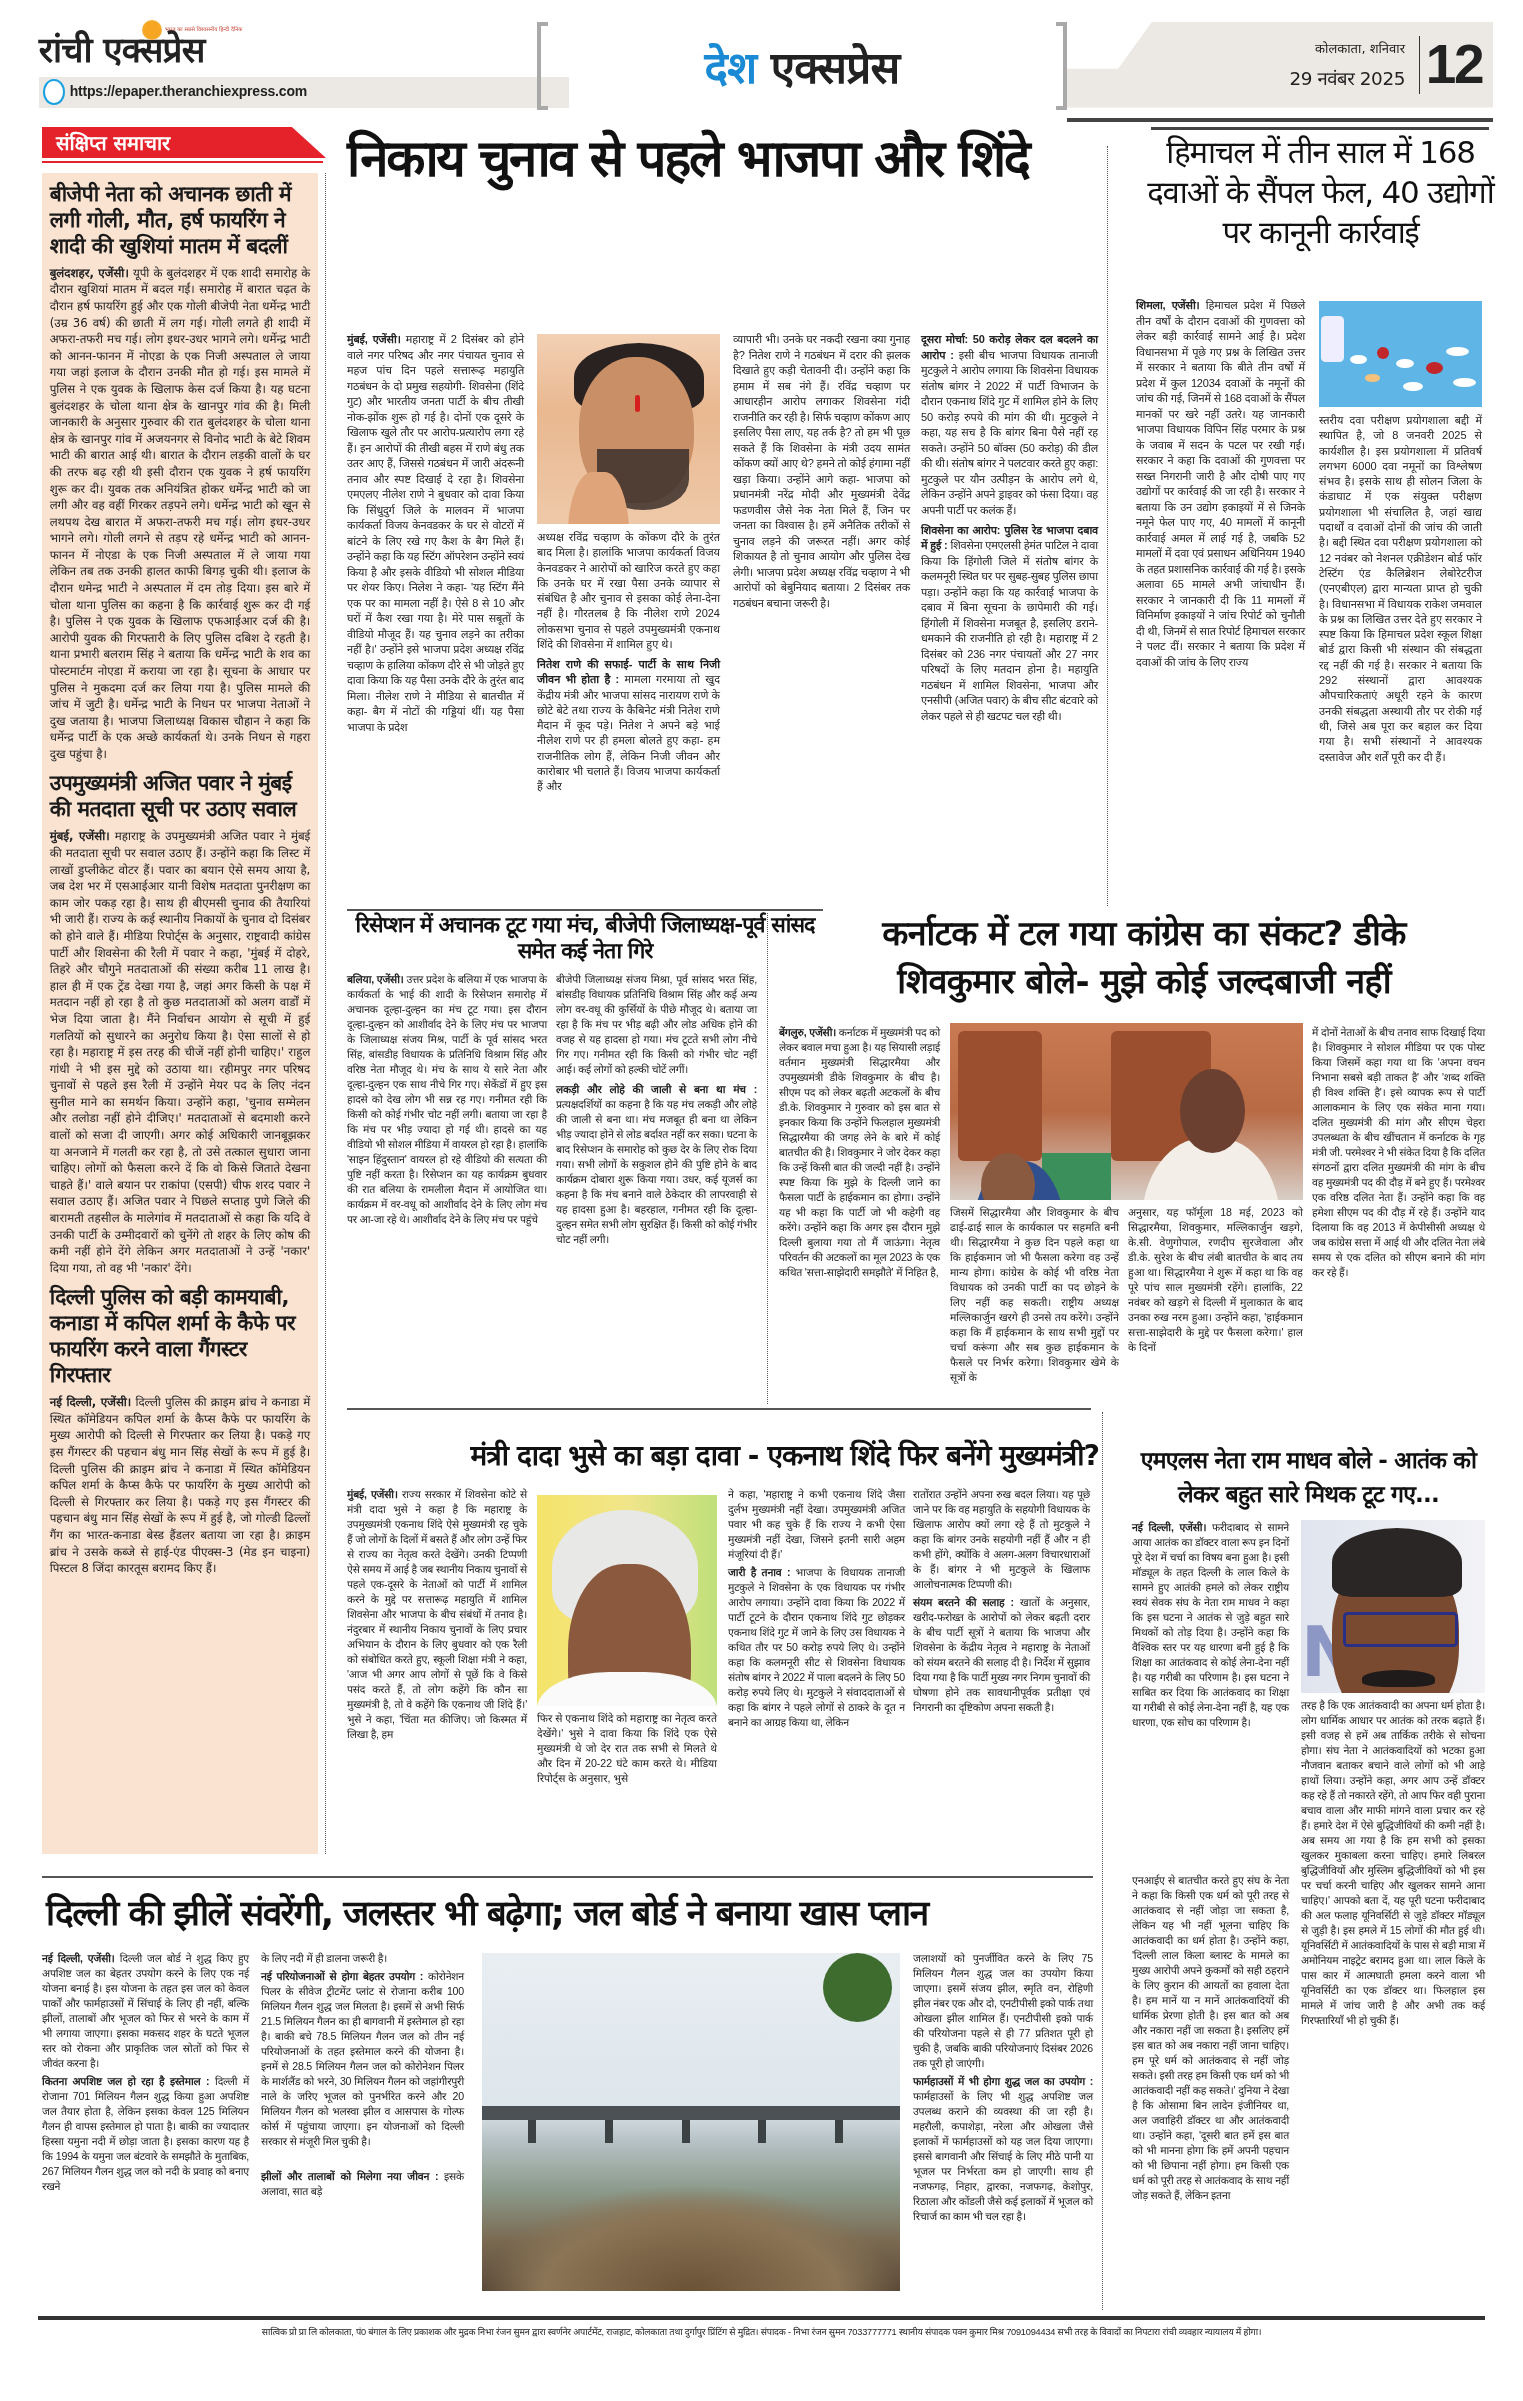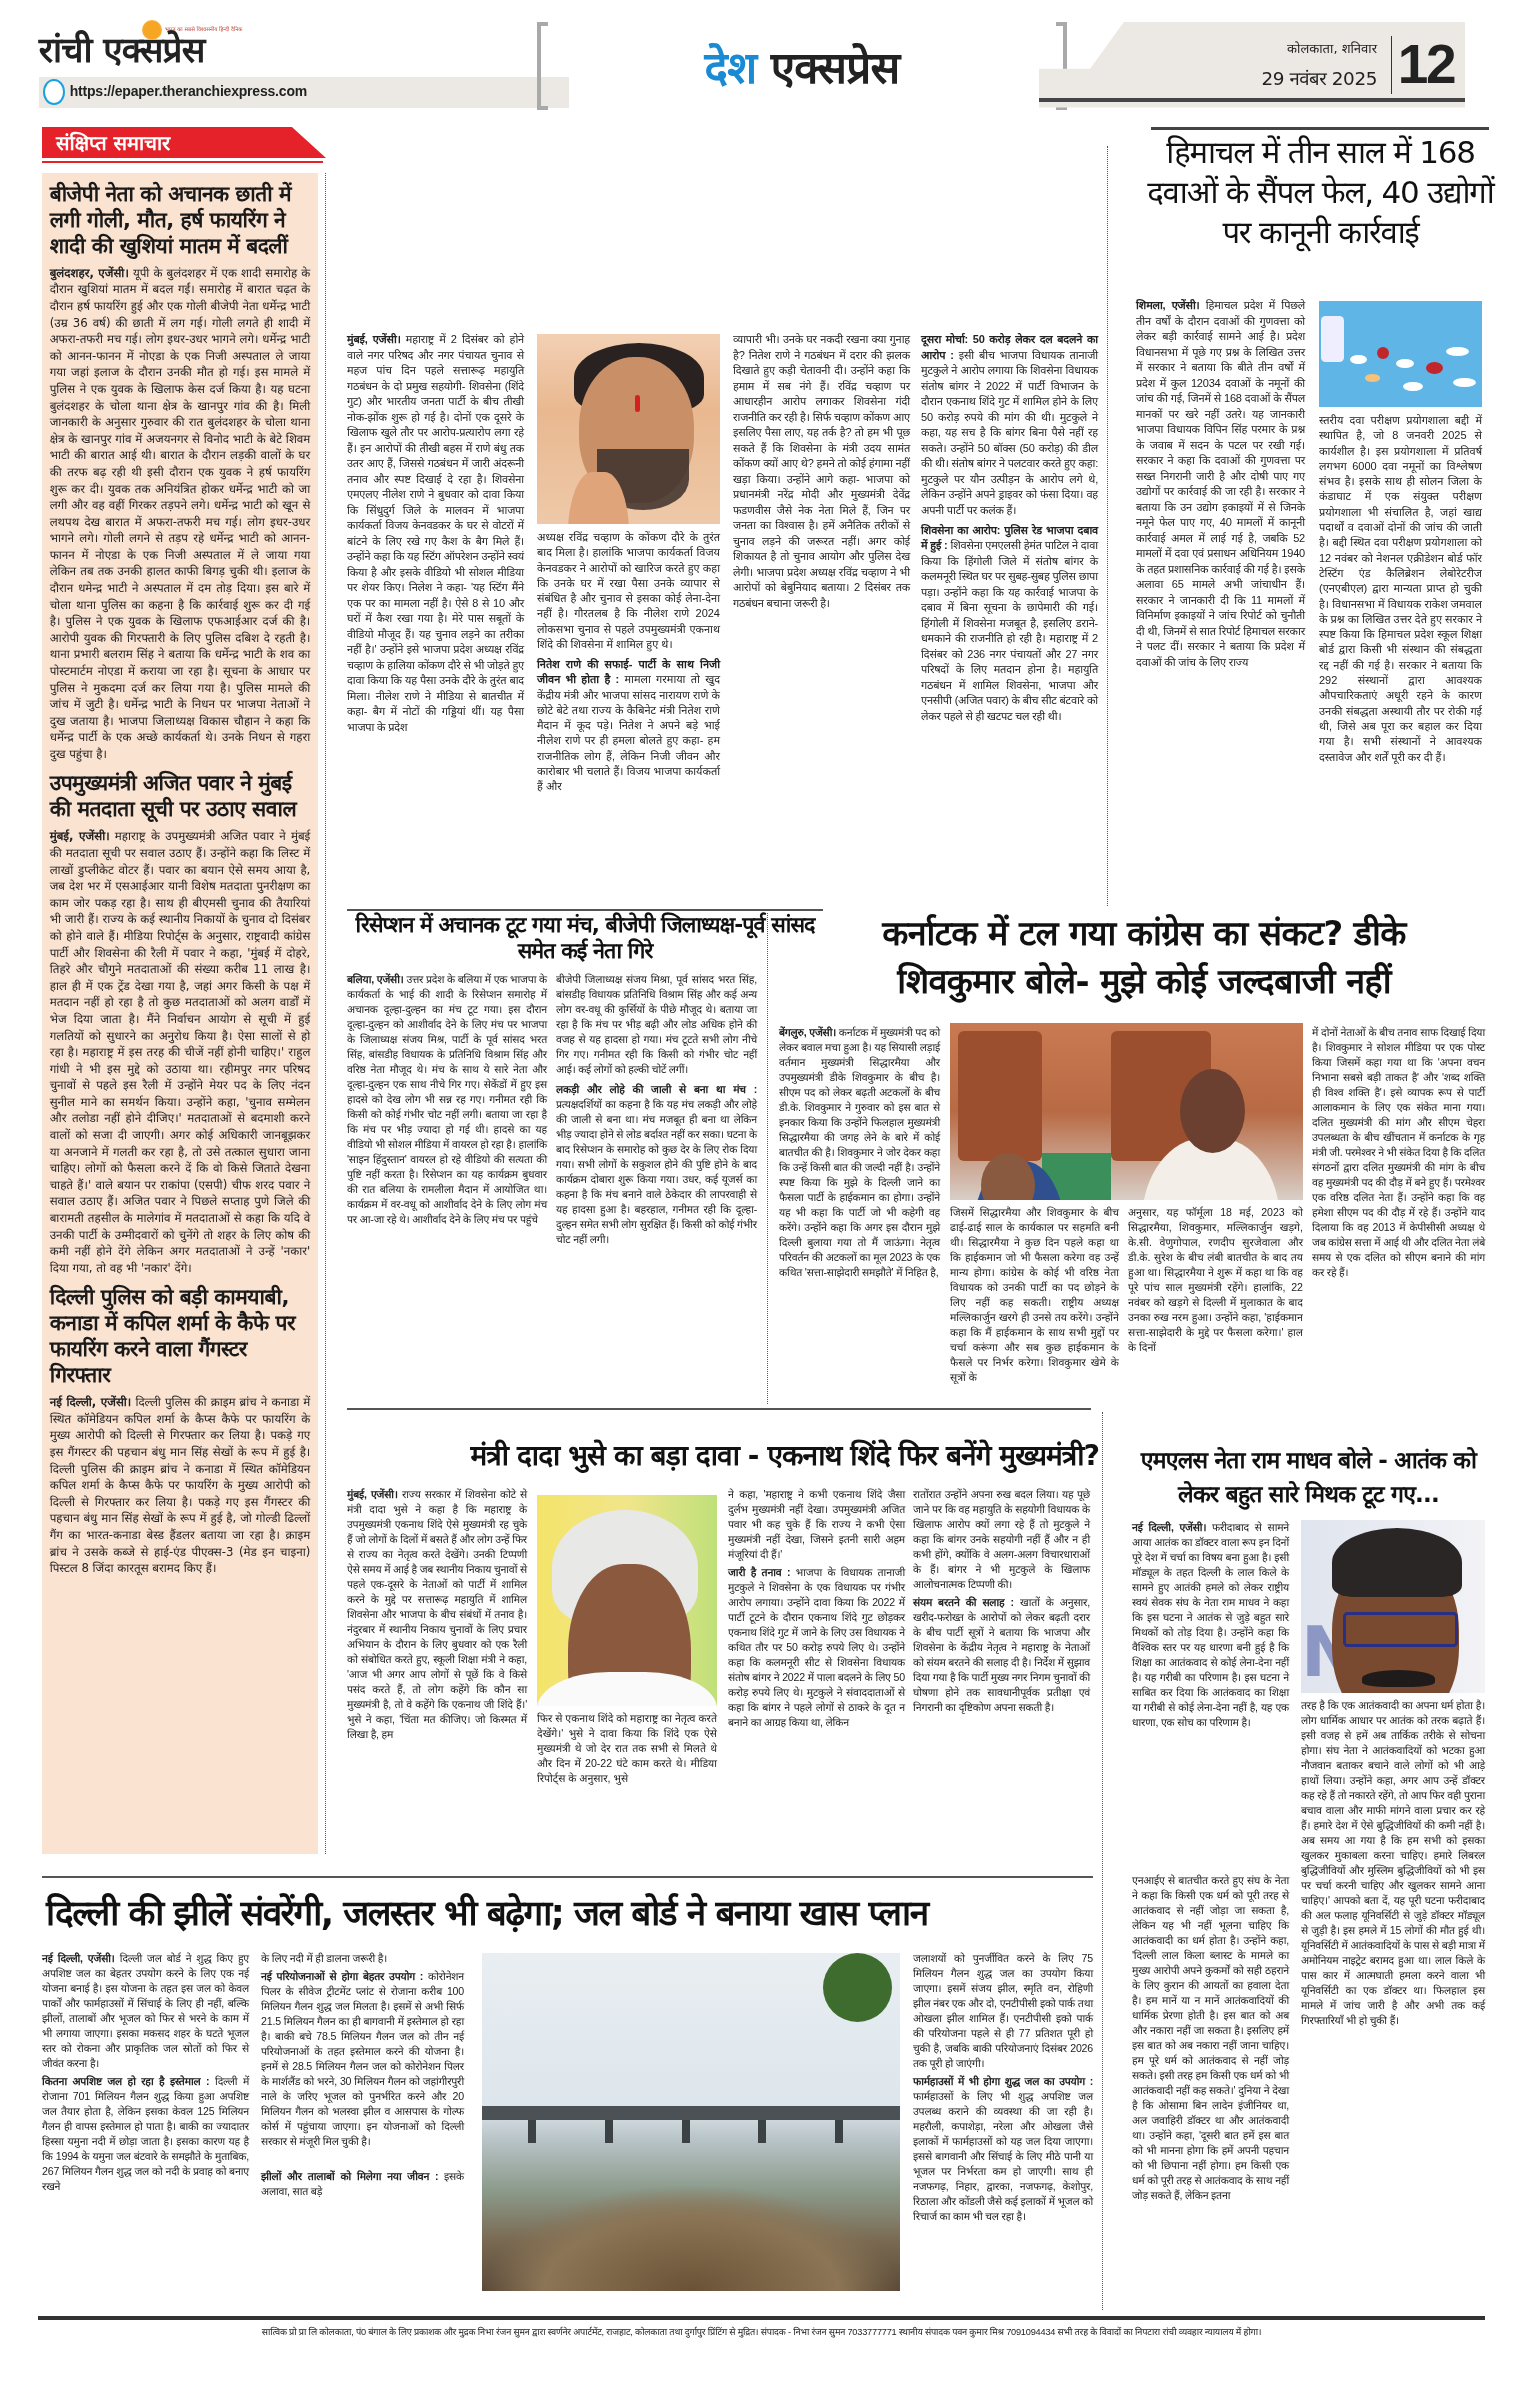--- a/index.html
+++ b/index.html
@@ -17,21 +17,21 @@
   .mast-url { position: absolute; left: 31px; top: 6.1px; font-family: "Liberation Sans", sans-serif; font-weight: bold; font-size: 14px; color: #222; letter-spacing: -0.2px; }
   .mast-url-icon { position: absolute; left: 4.6px; top: 2.3px; width: 21.5px; height: 26px; border-radius: 50%; border: 2.3px solid #1aa1e1; background: #fff; }
 
   .mast-center { left: 537px; top: 21.5px; width: 530px; height: 88px; }
   .mast-bracket-l { position:absolute; left:0; top:0; width: 10.7px; height: 88px; border: 4.6px solid #a9a9a9; border-right: none; }
   .mast-bracket-r { position:absolute; right:0; top:0; width: 10.7px; height: 88px; border: 4.6px solid #a9a9a9; border-left: none; }
   .mast-section { position: absolute; left: 0; right: 0; top: 14px; text-align: center; font-family: "DejaVu Sans", sans-serif; font-size: 44px; font-weight: bold; letter-spacing: -0.8px; }
   .mast-section .blue { color: #1a8ad4; }
   .mast-section .dark { color: #222; }
 
-  .mast-right { left: 1039px; top: 21.5px; width: 426px; height: 80px; }
+  .mast-right { left: 1067px; top: 21.5px; width: 426px; height: 100px; }
   .mast-right-bg { position: absolute; left: 0; top: 0; right: 0; height: 86px; background: #ece9e4; clip-path: polygon(20% 0, 100% 0, 100% 100%, 0 100%, 0 55%, 12% 55%); }
   .mast-right-line { position: absolute; left: 0; right: 0; bottom: 0; height: 3.8px; background: #444; }
   .mast-city { position: absolute; right: 88px; top: 17px; font-size: 13px; color: #222; }
   .mast-date { position: absolute; right: 88px; top: 43px; font-size: 18.4px; color: #222; letter-spacing: -0.4px; }
   .mast-divider { position: absolute; right: 73px; top: 14px; width: 1.5px; height: 58px; background: #333; }
   .mast-page { position: absolute; right: 10.7px; top: 10.7px; font-family: "Liberation Sans", sans-serif; font-size: 55px; font-weight: bold; color: #222; letter-spacing: -2.3px; }
 
   
   .brief-tab { left: 42px; top: 127px; width: 284px; height: 31px; background: #e5212a; clip-path: polygon(0 0, 88% 0, 100% 100%, 0 100%); }
   .brief-tab-label { position: absolute; left: 14px; top: 1.5px; font-size: 20px; font-weight: bold; color: #fff; }
@@ -138,20 +138,21 @@
   </div>
   <div>
     <h3>दिल्ली पुलिस को बड़ी कामयाबी, कनाडा में कपिल शर्मा के कैफे पर फायरिंग करने वाला गैंगस्टर गिरफ्तार</h3>
     <p><b>नई दिल्ली, एजेंसी।</b> <span>दिल्ली पुलिस की क्राइम ब्रांच ने कनाडा में स्थित कॉमेडियन कपिल शर्मा के कैप्स कैफे पर फायरिंग के मुख्य आरोपी को दिल्ली से गिरफ्तार कर लिया है। पकड़े गए इस गैंगस्टर की पहचान बंधु मान सिंह सेखों के रूप में हुई है। दिल्ली पुलिस की क्राइम ब्रांच ने कनाडा में स्थित कॉमेडियन कपिल शर्मा के कैप्स कैफे पर फायरिंग के मुख्य आरोपी को दिल्ली से गिरफ्तार कर लिया है। पकड़े गए इस गैंगस्टर की पहचान बंधु मान सिंह सेखों के रूप में हुई है, जो गोल्डी ढिल्लों गैंग का भारत-कनाडा बेस्ड हैंडलर बताया जा रहा है। क्राइम ब्रांच ने उसके कब्जे से हाई-एंड पीएक्स-3 (मेड इन चाइना) पिस्टल 8 जिंदा कारतूस बरामद किए हैं।</span></p>
   </div>
 </div>
 
 <div class="abs dotted-v" style="left:325px; top:173px; height:1681px;"></div>
 
 <div class="abs headline-xl" style="left:347px; top:127px; width:767px; font-size:51px; line-height:63px;">
+  <div>निकाय चुनाव से पहले भाजपा और शिंदे</div>
 </div>
 
 <div class="abs txt" style="left:347px; top:332px; width:177px;"><b>मुंबई, एजेंसी।</b> महाराष्ट्र में 2 दिसंबर को होने वाले नगर परिषद और नगर पंचायत चुनाव से महज पांच दिन पहले सत्तारूढ़ महायुति गठबंधन के दो प्रमुख सहयोगी- शिवसेना (शिंदे गुट) और भारतीय जनता पार्टी के बीच तीखी नोक-झोंक शुरू हो गई है। दोनों एक दूसरे के खिलाफ खुले तौर पर आरोप-प्रत्यारोप लगा रहे हैं। इन आरोपों की तीखी बहस में राणे बंधु तक उतर आए हैं, जिससे गठबंधन में जारी अंदरूनी तनाव और स्पष्ट दिखाई दे रहा है। शिवसेना एमएलए नीलेश राणे ने बुधवार को दावा किया कि सिंधुदुर्ग जिले के मालवन में भाजपा कार्यकर्ता विजय केनवडकर के घर से वोटरों में बांटने के लिए रखे गए कैश के बैग मिले हैं। उन्होंने कहा कि यह स्टिंग ऑपरेशन उन्होंने स्वयं किया है और इसके वीडियो भी सोशल मीडिया पर शेयर किए। निलेश ने कहा- 'यह स्टिंग मैंने एक पर का मामला नहीं है। ऐसे 8 से 10 और घरों में कैश रखा गया है। मेरे पास सबूतों के वीडियो मौजूद हैं। यह चुनाव लड़ने का तरीका नहीं है।' उन्होंने इसे भाजपा प्रदेश अध्यक्ष रविंद्र चव्हाण के हालिया कोंकण दौरे से भी जोड़ते हुए दावा किया कि यह पैसा उनके दौरे के तुरंत बाद मिला। नीलेश राणे ने मीडिया से बातचीत में कहा- बैग में नोटों की गड्डियां थीं। यह पैसा भाजपा के प्रदेश</div>
 
 <div class="abs photo photo-rane" style="left:537px; top:334px; width:183px; height:190px;">
   <div class="hair"></div>
   <div class="head"></div>
   <div class="tilak"></div>
   <div class="beard"></div>
 

